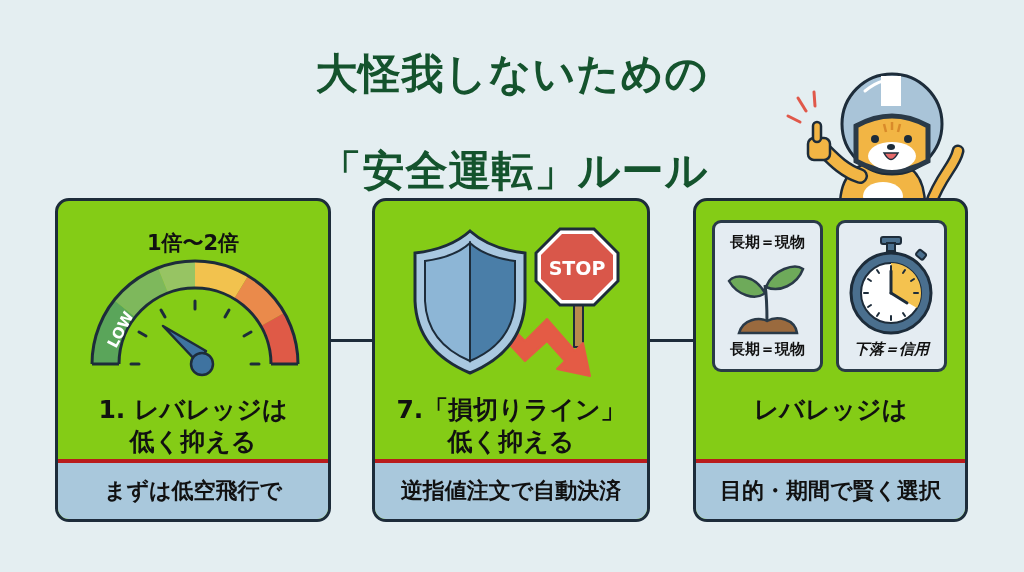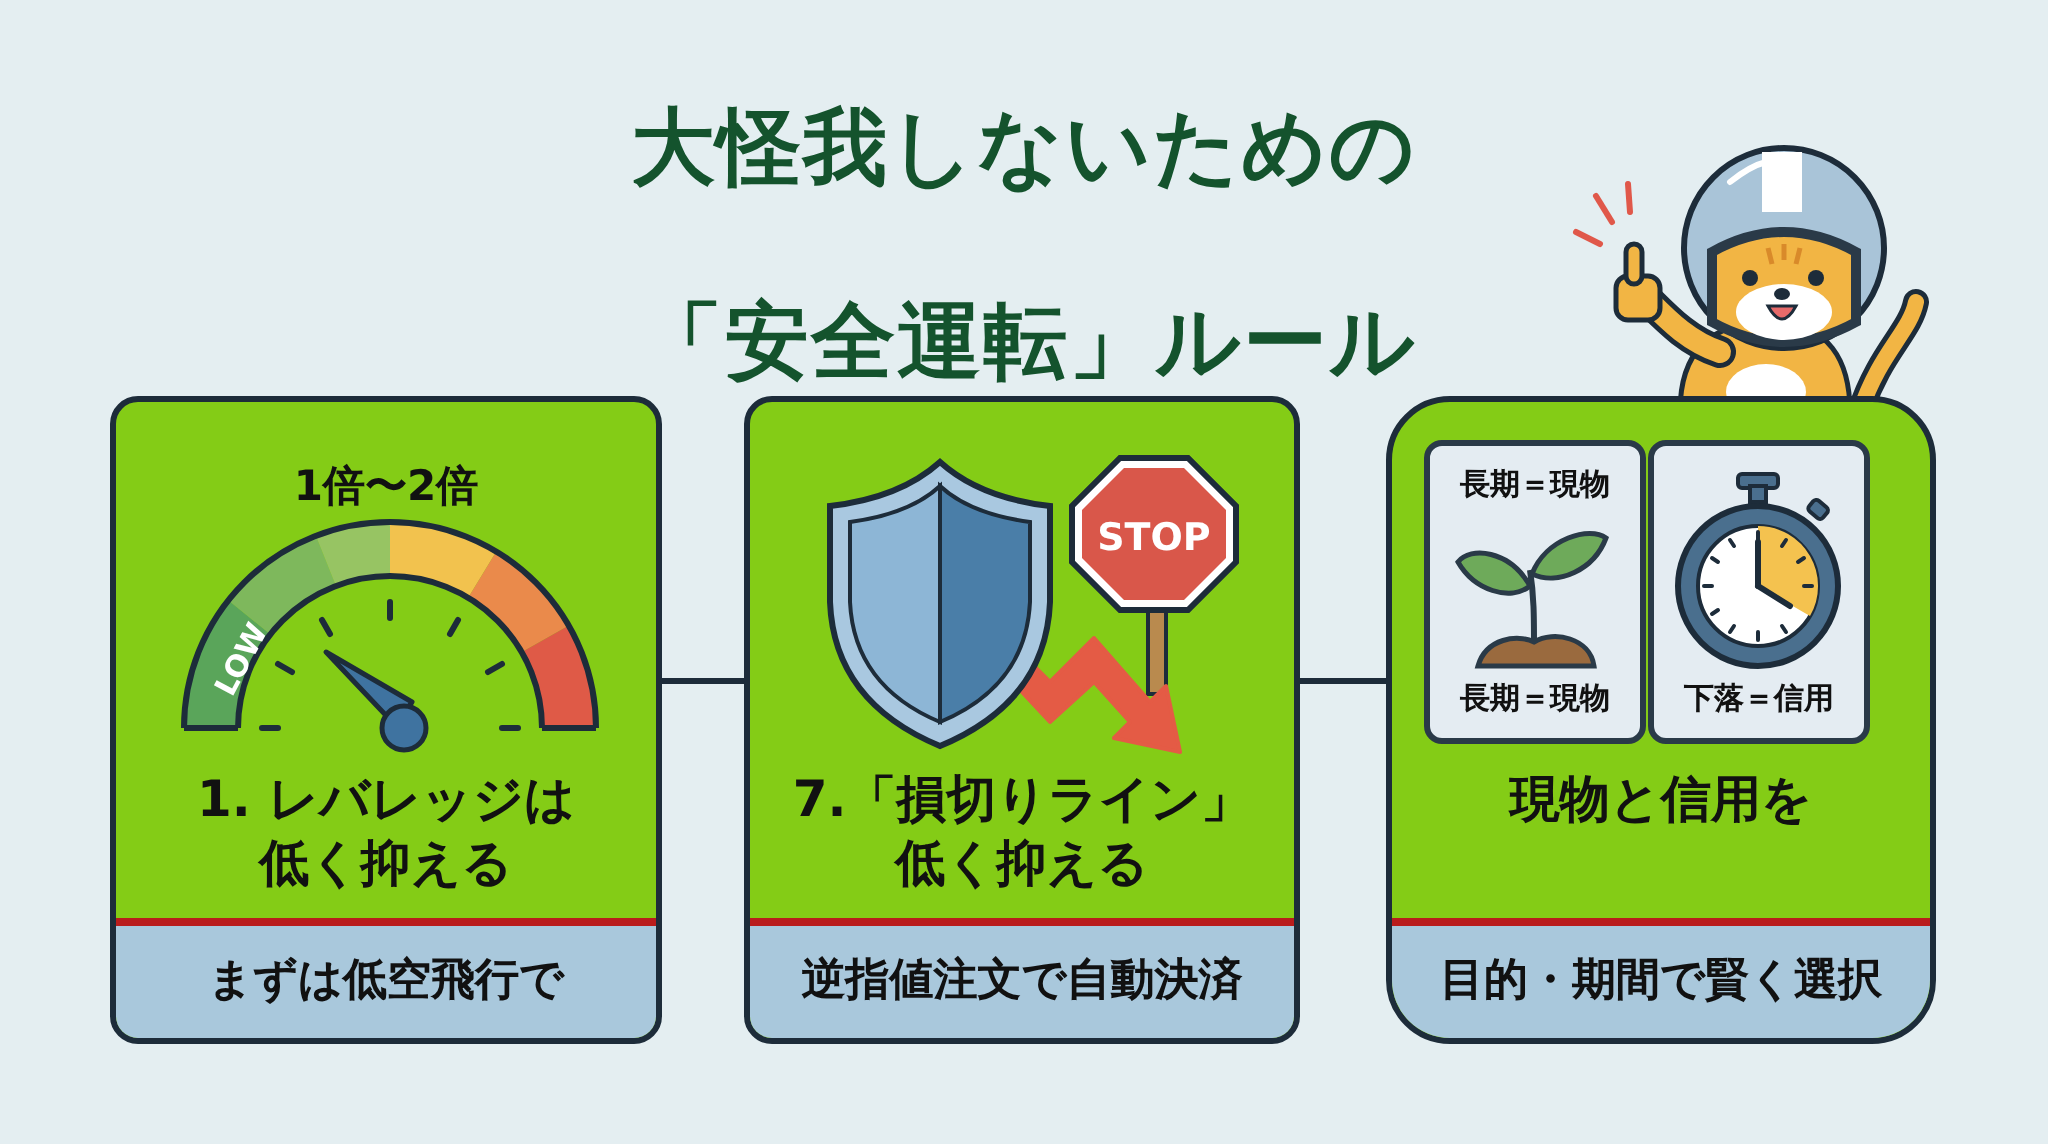--- a/index.html
+++ b/index.html
@@ -41,21 +41,21 @@
     }
     .card .art {
       position: absolute;
       left: 0; top: 0;
       width: 100%;
       height: 185px;
     }
     .card .heading {
       position: absolute;
       left: 0; width: 100%;
-      top: 183px;
+      top: 193px;
       text-align: center;
       font-weight: bold;
       font-size: 25px;
       line-height: 32px;
       color: #111;
     }
     .card .footer {
       position: absolute;
       left: 0; bottom: 0;
       width: 100%;
@@ -201,32 +201,32 @@
       <path d="M95 42 Q110 56, 140 60 L140 100 Q138 142, 95 160 Z" fill="#4a7ea8" stroke="#1d2c3a" stroke-width="2"></path>
     </g>
   </svg>
   <div class="heading">
     <div>7.「損切りライン」</div>
     <div>低く抑える</div>
   </div>
   <div class="footer">逆指値注文で自動決済</div>
 </div>
 
-<div class="card" style="left:693px; width:275px;border-radius:32px;">
+<div class="card" style="left:693px; width:275px;">
   <div class="subbox" style="left:16px;">
     <div class="sub-top">長期＝現物</div>
     <svg width="105" height="146" viewBox="0 0 105 146">
       <path d="M52 100 C52 85, 52 75, 50 62" stroke="#2a3a48" stroke-width="3" fill="none"></path>
       <path d="M50 70 C40 52, 20 50, 14 58 C22 72, 40 78, 50 70 Z" fill="#6eaa5a" stroke="#2a3a48" stroke-width="2.5"></path>
       <path d="M51 64 C58 46, 80 40, 88 46 C82 62, 64 70, 51 64 Z" fill="#6eaa5a" stroke="#2a3a48" stroke-width="2.5"></path>
       <path d="M24 110 C28 96, 44 94, 52 98 C62 92, 80 96, 82 110 Z" fill="#9a6a3e" stroke="#2a3a48" stroke-width="2.5"></path>
     </svg>
     <div class="sub-bottom">長期＝現物</div>
   </div>
-  <div class="subbox" style="left:128px;">
+  <div class="subbox" style="left:140px;font-style:italic;">
     <svg width="105" height="146" viewBox="0 0 105 146">
       <rect x="42" y="14" width="20" height="7" rx="2" fill="#4a6f8e" stroke="#1d2c3a" stroke-width="2"></rect>
       <rect x="48" y="20" width="8" height="8" fill="#4a6f8e" stroke="#1d2c3a" stroke-width="2"></rect>
       <rect x="78" y="28" width="9" height="7" rx="2" transform="rotate(40 82 31)" fill="#4a6f8e" stroke="#1d2c3a" stroke-width="2"></rect>
       <circle cx="52" cy="70" r="40" fill="#4a6f8e" stroke="#1d2c3a" stroke-width="3"></circle>
       <circle cx="52" cy="70" r="30" fill="#ffffff" stroke="#1d2c3a" stroke-width="2"></circle>
       <path d="M52 70 L52 40 A30 30 0 0 1 78 85 Z" fill="#f4c24f"></path>
       <g stroke="#1d2c3a" stroke-width="2" stroke-linecap="round">
         <line x1="52" y1="43" x2="52" y2="47"></line>
         <line x1="52" y1="93" x2="52" y2="97"></line>
@@ -239,16 +239,16 @@
         <line x1="29" y1="84" x2="32" y2="82"></line>
         <line x1="38" y1="93" x2="40" y2="90"></line>
         <line x1="66" y1="93" x2="64" y2="90"></line>
       </g>
       <line x1="52" y1="70" x2="52" y2="48" stroke="#1d2c3a" stroke-width="3" stroke-linecap="round"></line>
       <line x1="52" y1="70" x2="68" y2="80" stroke="#1d2c3a" stroke-width="3" stroke-linecap="round"></line>
     </svg>
     <div class="sub-bottom">下落＝信用</div>
   </div>
   <div class="heading">
-    <div>現物と信用を</div>
+    <div>レバレッジは</div>
   </div>
   <div class="footer">目的・期間で賢く選択</div>
 </div>
 
 </body></html>

